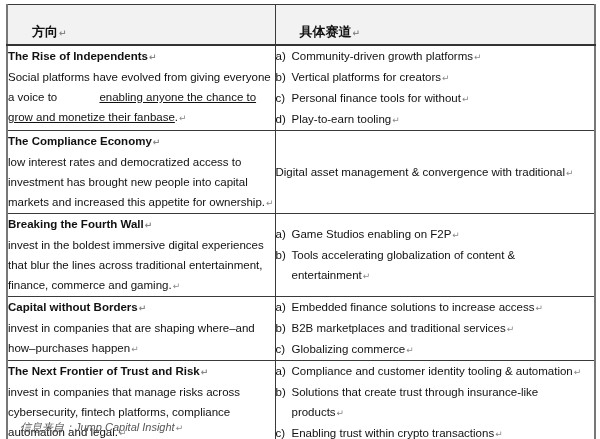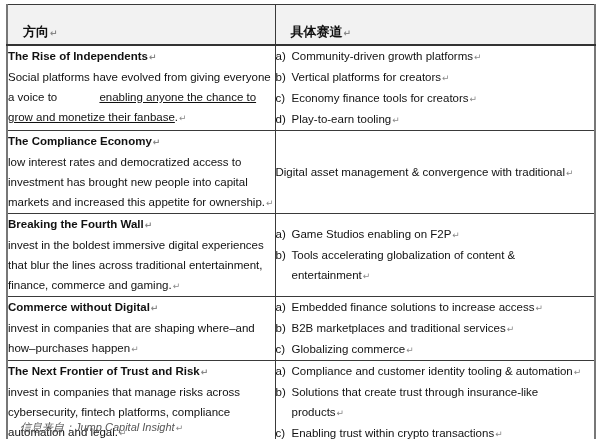--- a/index.html
+++ b/index.html
@@ -36,21 +36,21 @@
     }
     .col-left { width: 268px; }
     .col-right { width: 320px; }
     .hdr-row th {
       background: #f2f2f2;
       height: 36px;
       text-align: left;
       vertical-align: bottom;
       font-weight: bold;
       font-size: 13px;
-      padding: 0 0 3px 15px;
+      padding: 0 0 3px 24px;
       border-bottom: 2px solid #333333;
     }
     .cell-left {
       padding: 2px 4px 0 5px;
       line-height: 20px;
     }
     .cell-right {
       padding: 2px 4px 0 6px;
       line-height: 20px;
     }
@@ -119,21 +119,21 @@
       <div class="list-item">
             <span class="list-letter">a)</span>
             <span class="list-text"><span>Community-driven growth platforms</span><span class="mark">↵</span></span>
           </div>
       <div class="list-item">
             <span class="list-letter">b)</span>
             <span class="list-text"><span>Vertical platforms for creators</span><span class="mark">↵</span></span>
           </div>
       <div class="list-item">
             <span class="list-letter">c)</span>
-            <span class="list-text"><span>Economy finance tools for creators</span><span class="mark">↵</span></span>
+            <span class="list-text"><span>Personal finance tools for without</span><span class="mark">↵</span></span>
           </div>
       <div class="list-item">
             <span class="list-letter">d)</span>
             <span class="list-text"><span>Play-to-earn tooling</span><span class="mark">↵</span></span>
           </div>
     </td>
   </tr>
 
   <tr>
     <td class="cell-left">
@@ -157,21 +157,21 @@
           </div>
       <div class="list-item">
             <span class="list-letter">b)</span>
             <span class="list-text"><span>Tools accelerating globalization of content &amp; entertainment</span><span class="mark">↵</span></span>
           </div>
     </td>
   </tr>
 
   <tr>
     <td class="cell-left">
-      <span class="dir-title"><span>Commerce without Digital</span><span class="mark">↵</span></span>
+      <span class="dir-title"><span>Capital without Borders</span><span class="mark">↵</span></span>
       <span class="dir-desc"><span>invest in companies that are shaping where–and how–purchases happen</span><span class="mark">↵</span></span>
     </td>
     <td class="cell-right">
       <div class="list-item">
             <span class="list-letter">a)</span>
             <span class="list-text"><span>Embedded finance solutions to increase access</span><span class="mark">↵</span></span>
           </div>
       <div class="list-item">
             <span class="list-letter">b)</span>
             <span class="list-text"><span>B2B marketplaces and traditional services</span><span class="mark">↵</span></span>

